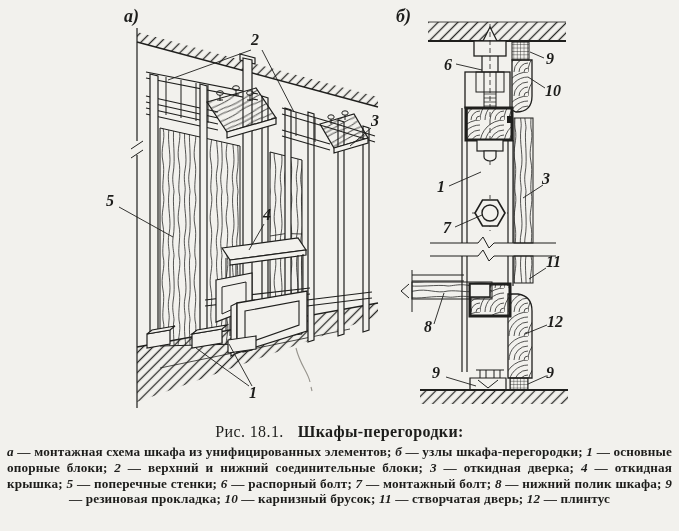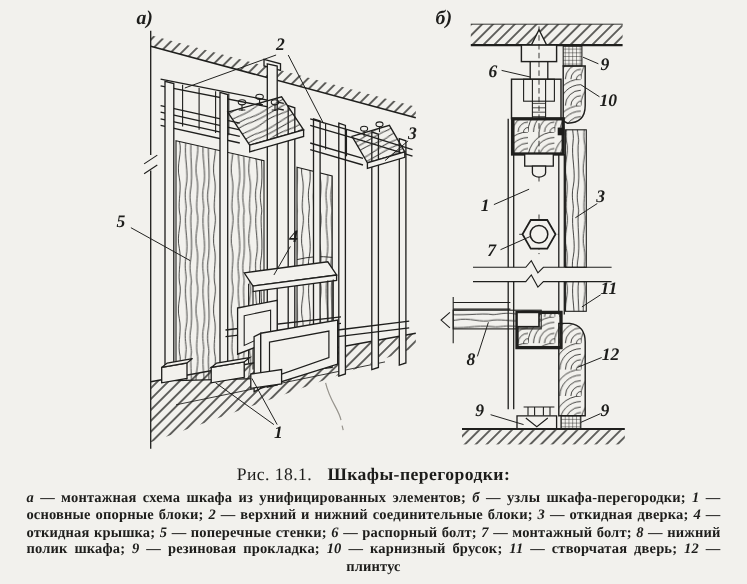--- a/index.html
+++ b/index.html
@@ -17,21 +17,21 @@
   .pl{font:italic 700 18px "Liberation Serif",serif;fill:#1d1d1b;}
   .caption{
     text-align:center;
     font-size:16px;
     letter-spacing:.4px;
     margin:1px 0 3px 0;
     white-space:nowrap;
   }
   .caption .cap-title{font-weight:700;margin-left:14px;}
   .legend{
-    padding:0 24px;
+    padding:0 7px;
     font-size:13.2px;
     font-weight:700;
     line-height:15.8px;
     text-align:justify;
     text-align-last:center;
     letter-spacing:.15px;
   }
   .legend .lm{font-style:italic;font-weight:700;}
 </style>
 </head>

